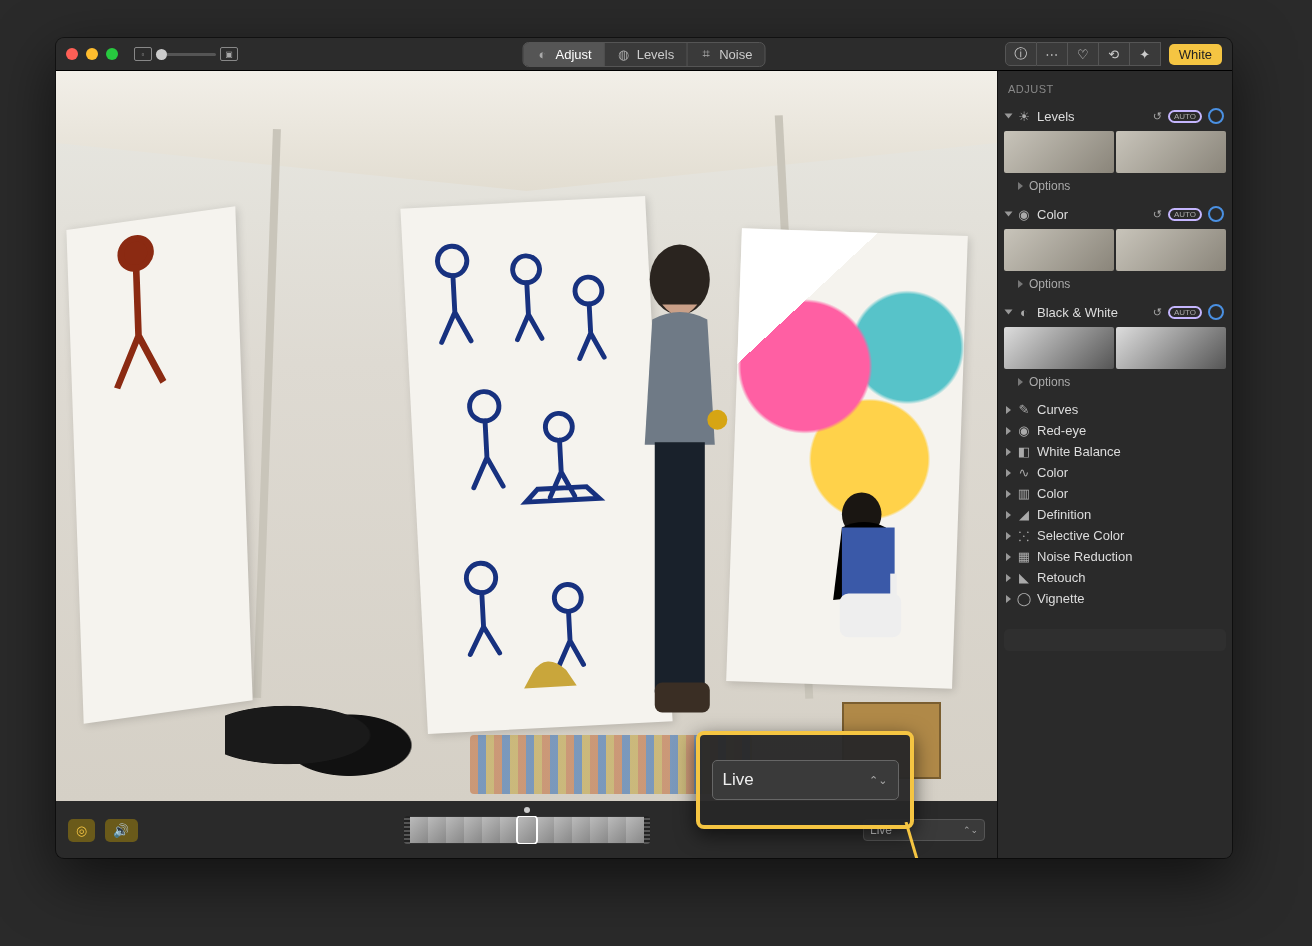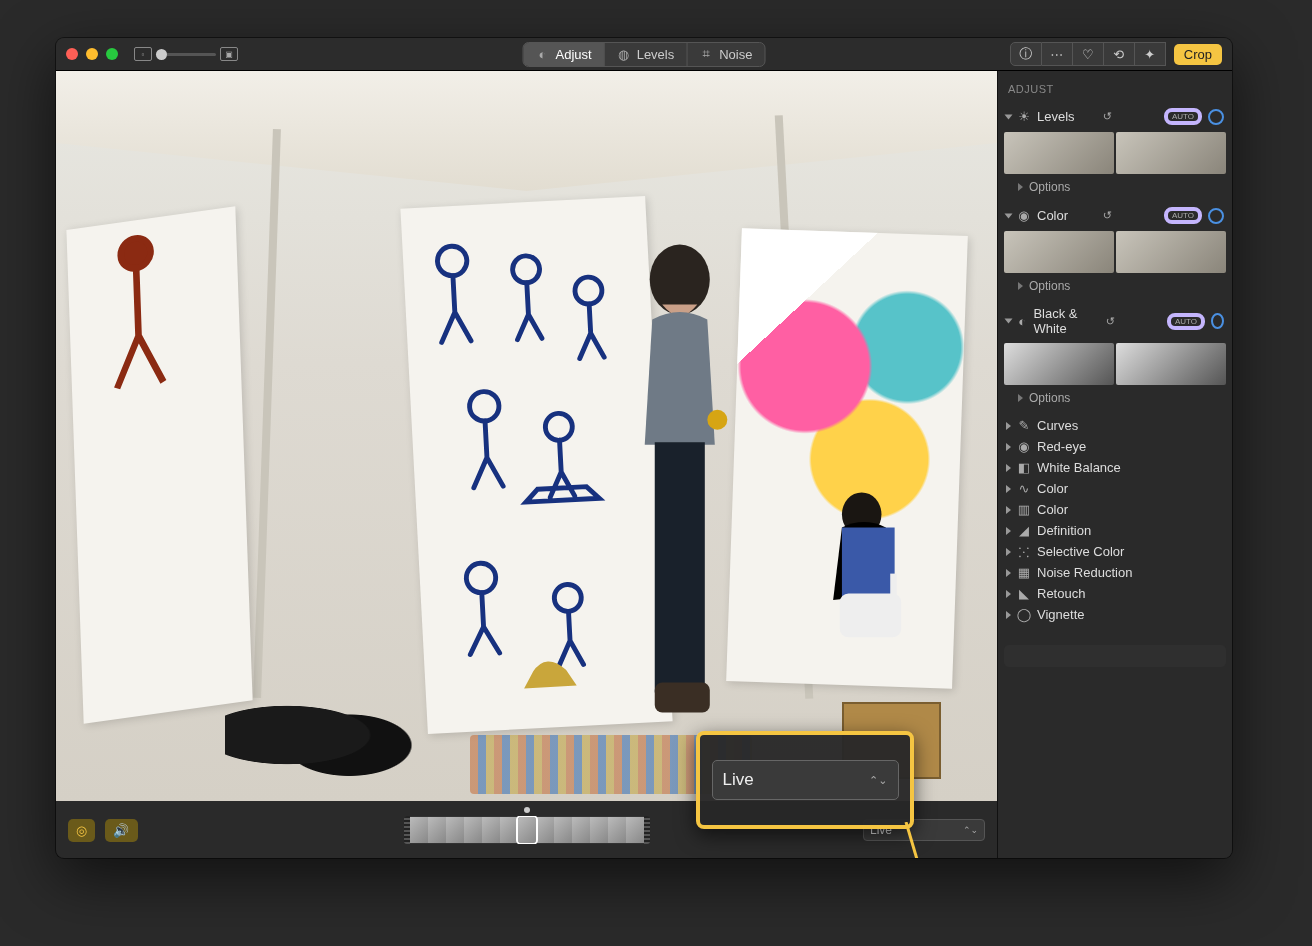--- a/index.html
+++ b/index.html
@@ -40,21 +40,21 @@
   .live-select{margin-left:auto;width:108px;height:20px;background:#3a3a3a;border:1px solid #555;border-radius:4px;display:flex;align-items:center;padding:0 6px;color:#ddd;font-size:12px;cursor:pointer;}
   .live-select .chev{margin-left:auto;font-size:9px;color:#aaa;}
   
   .sidebar{width:222px;background:#2a2a2a;border-left:1px solid #111;padding:6px 6px 10px 6px;overflow-y:auto;}
   .side-head{font-size:11px;letter-spacing:.5px;color:#888;padding:6px 4px 10px;}
   .adj{margin-bottom:4px;}
   .adj-head{display:flex;align-items:center;gap:6px;padding:3px 2px;color:#ddd;cursor:pointer;}
   .tri{width:0;height:0;border-left:5px solid #999;border-top:4px solid transparent;border-bottom:4px solid transparent;}
   .tri.open{transform:rotate(90deg);}
   .adj-head .sp{flex:1;}
-  .auto-pill{font-size:8px;border:4px solid #c4b5fd;border-radius:8px;padding:0 4px;color:#aaa;margin-left:46px;}
+  .auto-pill{font-size:8px;border:2px solid #c4b5fd;border-radius:8px;padding:0 4px;color:#aaa;}
   .ring{width:12px;height:12px;border:2px solid #4a90e2;border-radius:50%;}
   .reset{font-size:11px;color:#aaa;}
   .thumbs{display:flex;gap:2px;margin:4px 0;}
   .thumbs .t{flex:1;height:42px;background:linear-gradient(135deg,#c8c4ba,#8a857a);border-radius:2px;}
   .thumbs.bw .t{background:linear-gradient(135deg,#ddd,#555);}
   .opt-row{display:flex;align-items:center;gap:6px;padding:2px 0 6px 14px;color:#aaa;font-size:12px;cursor:pointer;}
   .opt-row .tri{border-left-color:#777;}
   .mini-icon{width:14px;height:14px;display:inline-flex;align-items:center;justify-content:center;color:#aaa;}
   .reset-btn{margin-top:20px;width:100%;height:22px;background:#3a3a3a;border-radius:5px;opacity:.3;}
   
@@ -112,21 +112,21 @@
           </div>
         <div class="icon-btn">
             <span>♡</span>
           </div>
         <div class="icon-btn">
             <span>⟲</span>
           </div>
         <div class="icon-btn">
             <span>✦</span>
           </div>
-        <div class="done-btn">Crop</div>
+        <div class="done-btn">White</div>
       </div>
     </div>
 
     <div class="body">
       <div class="canvas-area">
         <div class="photo">
 
           <div class="tent-pole" style="left:0;top:0;width:100%;height:120px;background:linear-gradient(180deg,#f2efe8,#e2ddd1);clip-path:polygon(0 0,100% 0,100% 60%,50% 100%,0 60%);"></div>
           <div class="tent-pole" style="left:22%;top:8%;width:8px;height:78%;transform:rotate(2deg);"></div>
           <div class="tent-pole" style="left:78%;top:6%;width:8px;height:80%;transform:rotate(-3deg);"></div>

